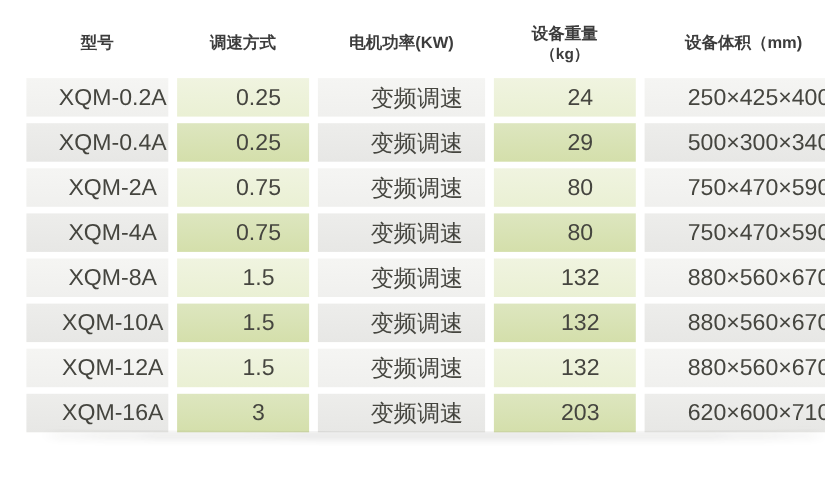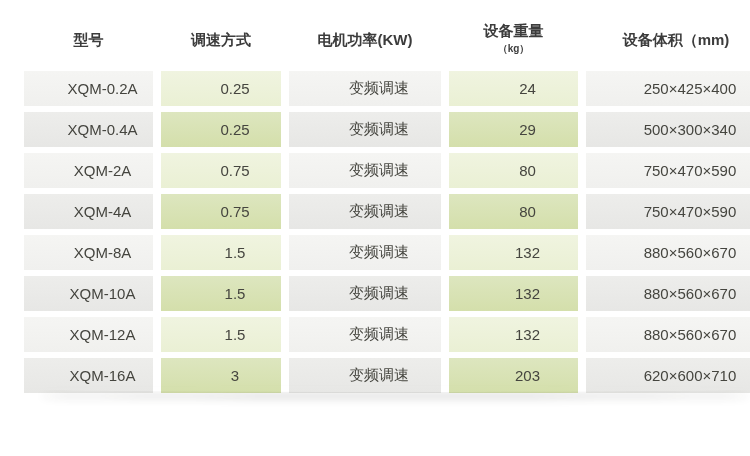--- a/index.html
+++ b/index.html
@@ -32,26 +32,26 @@
     flex-direction: column;
     align-items: center;
     justify-content: center;
     padding-top: 14px;
     font-weight: bold;
     font-size: 15px;
     line-height: 18px;
     color: #3c3c3c;
     text-align: center;
   }
-  .th-sub { font-size: 10px; font-weight: bold; }
+  .th-sub { font-size: 14px; font-weight: bold; }
   .td {
     display: flex;
     align-items: center;
     justify-content: center;
-    font-size: 15px;
+    font-size: 21px;
     color: #45453f;
     white-space: nowrap;
     padding-left: 28px;
   }
   .c-gray.light  { background: linear-gradient(180deg, #f5f5f3, #f0f0ee); }
   .c-gray.dark   { background: linear-gradient(180deg, #ededeb, #e7e7e5); }
   .c-green.light { background: linear-gradient(180deg, #f0f4e0, #eaf0d4); }
   .c-green.dark  { background: linear-gradient(180deg, #dde6bf, #d4dfab); }
   .table-shadow {
     position: absolute;

